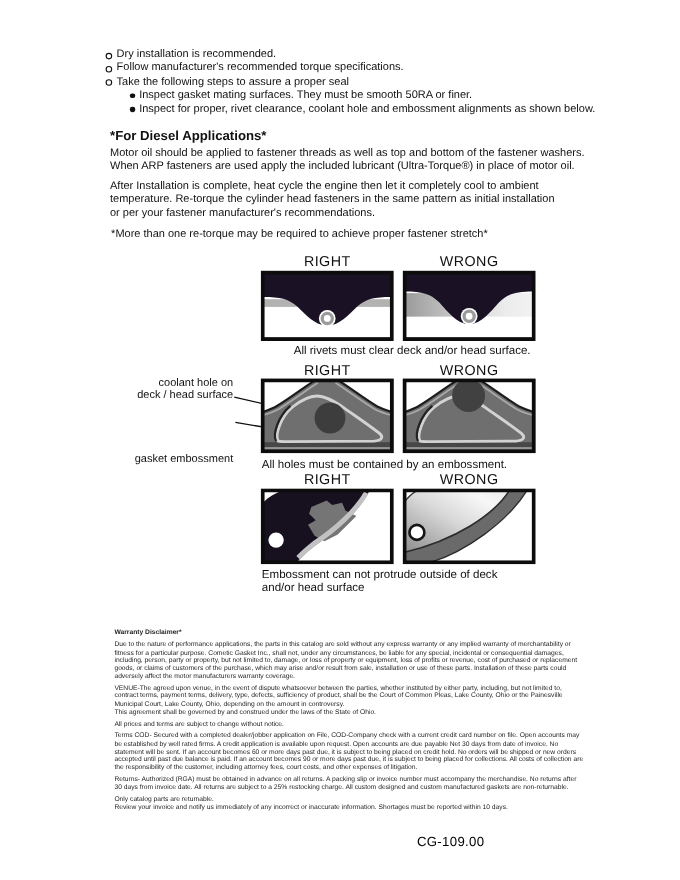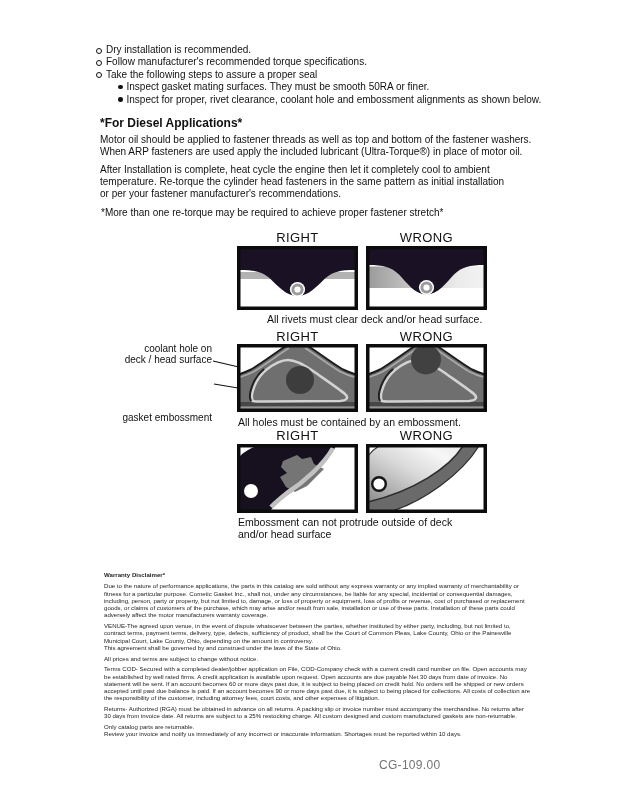--- a/index.html
+++ b/index.html
@@ -12,21 +12,21 @@
   .marker-circle{width:4px;height:4px;border:1px solid #111;border-radius:50%;margin:3.5px 4px 0 0;flex:0 0 auto;}
   .marker-dot{width:4.5px;height:4.5px;background:#111;border-radius:50%;margin:3.5px 4px 0 0;flex:0 0 auto;}
   .h2{font-size:12px;font-weight:bold;white-space:nowrap;}
   .para .body-line{line-height:11.8px;}
   .dlabel{font-size:13px;letter-spacing:0.4px;text-align:center;width:121px;white-space:nowrap;}
   .caption{font-size:10.5px;white-space:nowrap;}
   .side-label{font-size:10px;line-height:10.8px;text-align:right;width:112px;white-space:nowrap;}
   .fineprint{width:428px;font-size:6.1px;line-height:7.25px;color:#1e1e1e;}
   .fineprint .fp-h{font-weight:bold;margin:0 0 4px 0;}
   .fineprint p{margin:0 0 3.5px 0;}
-  .pagenum{font-size:12px;color:#737373;letter-spacing:0.3px;white-space:nowrap;}
+  .pagenum{font-size:12px;color:#000000;letter-spacing:0.3px;white-space:nowrap;}
   svg{display:block;}
 </style>
 </head>
 <body>
 
 <div class="page">
 
 
   <div class="abs" style="left:96px;top:44px;">
     <div class="bullet-row">

